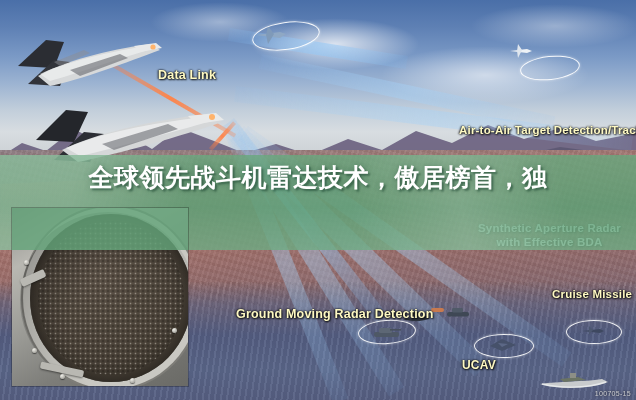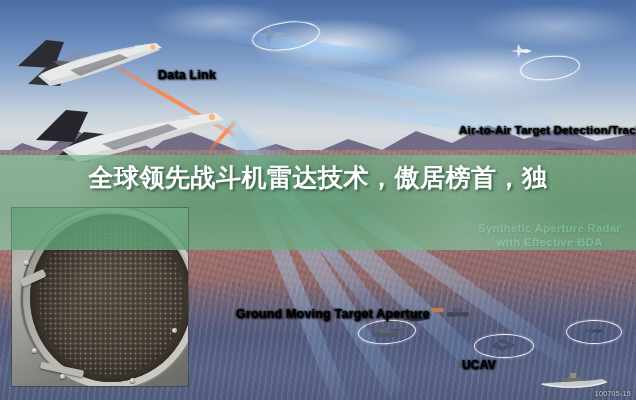--- a/index.html
+++ b/index.html
@@ -103,21 +103,21 @@
 
   
   .jet{position:absolute;}
   .jet svg{display:block;overflow:visible;}
   .plane-dot{position:absolute;}
   .veh{position:absolute;}
 
   
   .ovl-label{
     position:absolute;
-    color:#000000;
+    color:#fef9c3;
     font-weight:bold;
     white-space:nowrap;
     text-shadow:
       0 0 2px rgba(0,0,0,.85),
       1px 1px 2px rgba(0,0,0,.8),
       -1px 0 2px rgba(0,0,0,.6);
     letter-spacing:.2px;
     line-height:1.18;
   }
   .lbl-datalink{left:158px;top:68px;font-size:12.5px;}
@@ -334,22 +334,23 @@
 
   <div class="ovl-label lbl-datalink">Data Link</div>
 
   <div class="ovl-label lbl-a2a">Air-to-Air Target Detection/Track</div>
 
   <div class="ovl-label lbl-sar">
     <div>Synthetic Aperture Radar</div>
     <div>with Effective BDA</div>
   </div>
 
-  <div class="ovl-label lbl-gmti">Ground Moving Target Aperture</div>
-
+  <div class="ovl-label lbl-gmti">Ground Moving Radar Detection</div>
+
+  <div class="ovl-label lbl-cruise">Cruise Missile</div>
 
   <div class="ovl-label lbl-ucav">UCAV</div>
 
   <div class="title-band">
     <div class="band-sheen"></div>
   </div>
 
   <div class="inset">
     <div class="inset-frame"></div>
     <div class="inset-ring"></div>

